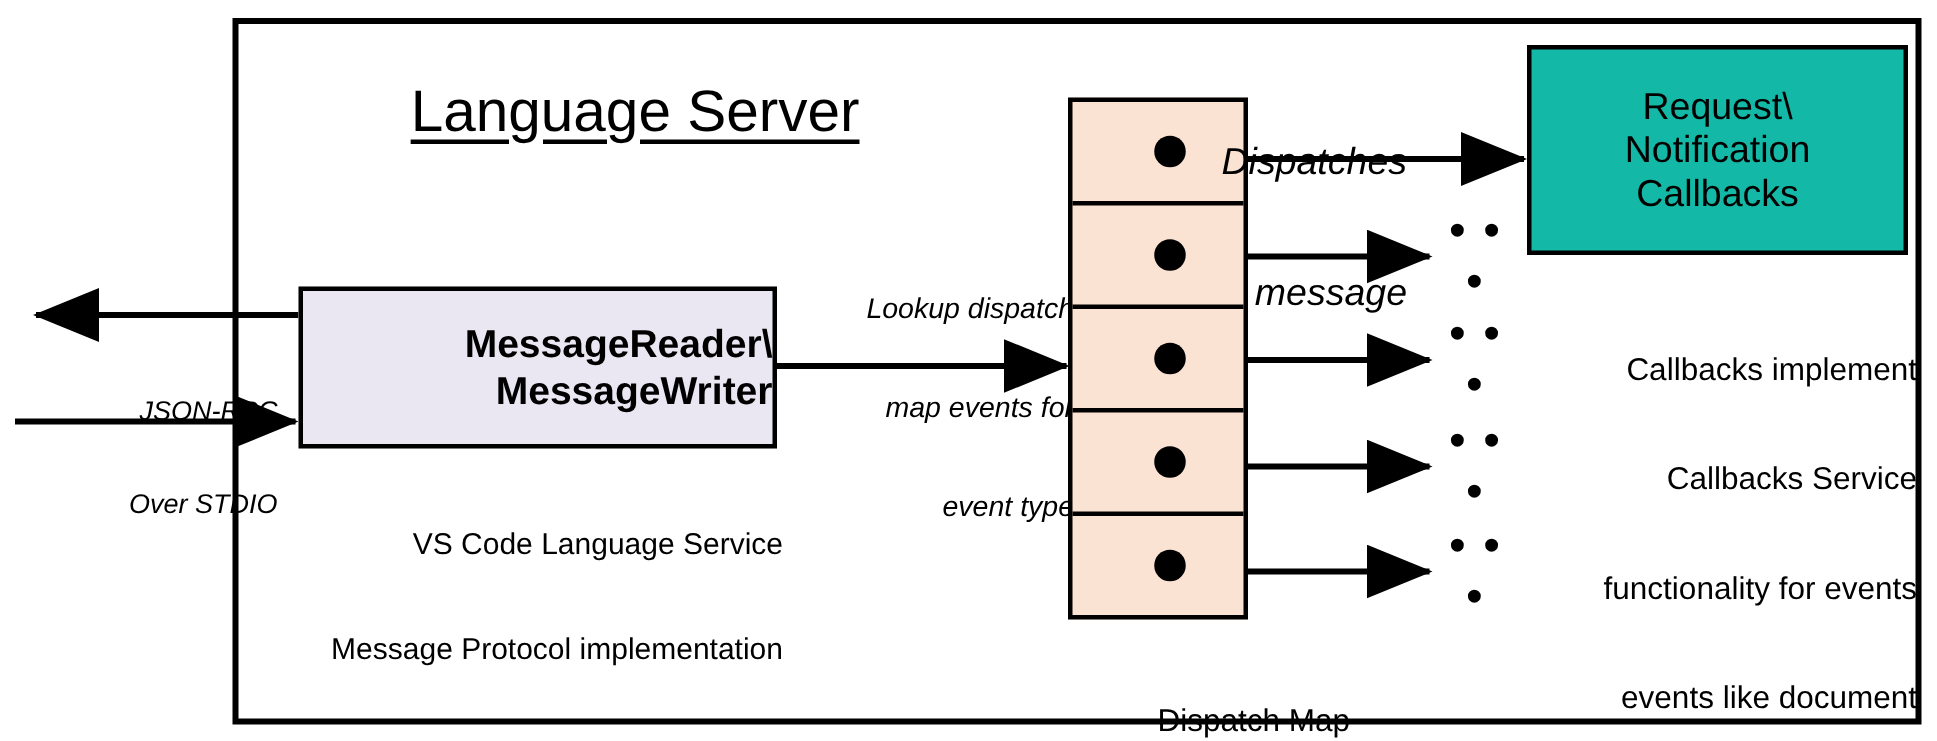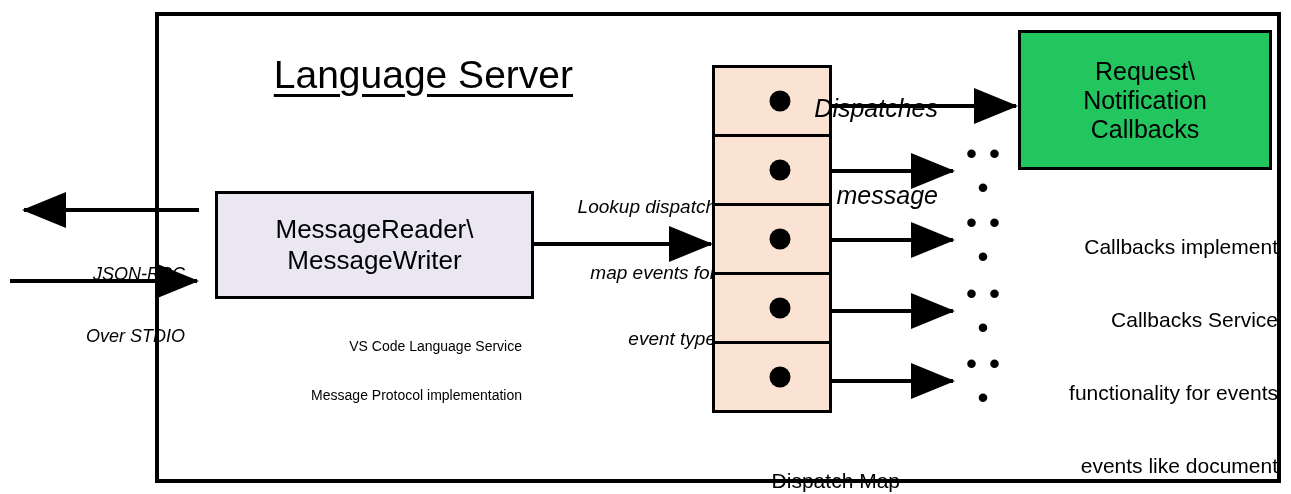--- a/index.html
+++ b/index.html
@@ -47,38 +47,39 @@
     left: 233px; top: 52px;
     width: 340px;
     font-size: 39px;
     text-decoration: underline;
     text-underline-offset: 6px;
   }
 
   
   #message-io-box {
     position: absolute;
-    left: 215px; top: 191px;
+    left: 199px; top: 191px;
     width: 319px; height: 108px;
     background: #EAE7F2;
     border: 3px solid #000000;
     box-sizing: border-box;
     display: flex;
     flex-direction: column;
-    align-items: center;
+    align-items: flex-end;
     justify-content: center;
     font-size: 26px;
     color: #000;
+    font-weight: bold;
   }
   #message-io-box .l { display: block; }
 
   #message-io-caption {
     left: 196px; top: 306px;
     width: 326px;
-    font-size: 14px;
+    font-size: 20px;
   }
 
   #jsonrpc-label {
     left: 25px; top: 222px;
     width: 160px;
     font-size: 18px;
   }
 
   
   #lookup-label {
@@ -119,21 +120,21 @@
     left: 645px; top: 420px;
     width: 255px;
     font-size: 21px;
   }
 
   
   #callback-box {
     position: absolute;
     left: 1018px; top: 30px;
     width: 254px; height: 140px;
-    background: #22c55e;
+    background: #14b8a6;
     border: 3px solid #000000;
     box-sizing: border-box;
     display: flex;
     flex-direction: column;
     align-items: center;
     justify-content: center;
     font-size: 25px;
     color: #000;
   }
   #callback-box .l { display: block; }

